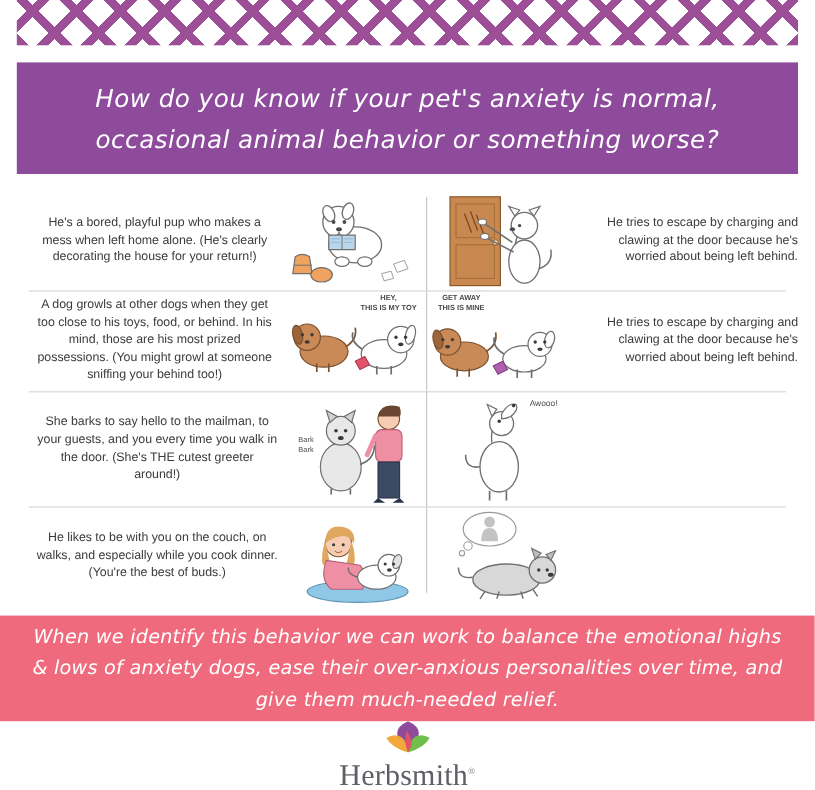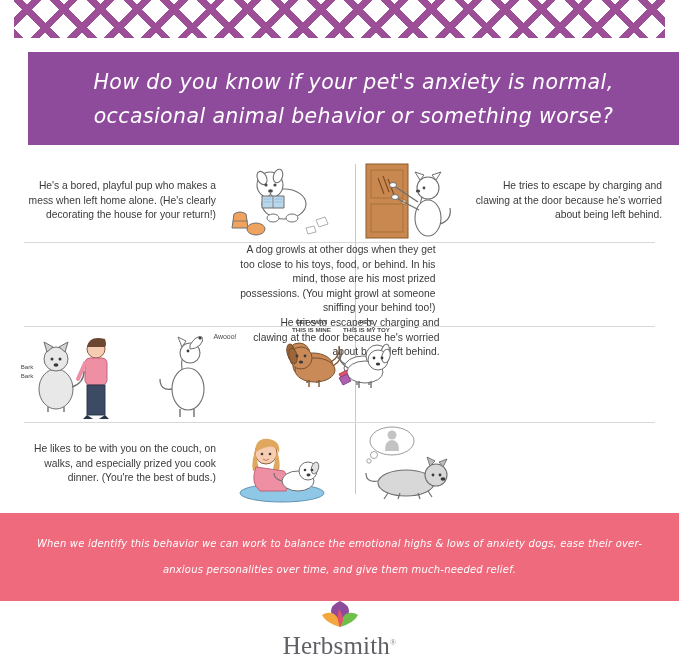--- a/index.html
+++ b/index.html
@@ -33,21 +33,21 @@
     left: 14px; top: 0;
     width: 651px; height: 38px;
     background:
       repeating-linear-gradient(45deg, #9c4f96 0 7px, rgba(255,255,255,0) 7px 26px),
       repeating-linear-gradient(-45deg, #9c4f96 0 7px, rgba(255,255,255,0) 7px 26px);
   }
 
   
   .headline {
     position: absolute;
-    left: 28px; top: 52px;
+    left: 14px; top: 52px;
     width: 651px; height: 93px;
     background: #8e4b9c;
     display: flex;
     align-items: center;
     justify-content: center;
     text-align: center;
     box-sizing: border-box;
     padding: 0 24px;
   }
   .headline-text {
@@ -87,23 +87,24 @@
     background: #d8d8d8;
   }
 
   .cell-text {
     font-size: 10.3px;
     line-height: 14.6px;
     color: #3a3a3a;
   }
   .left-text {
     width: 212px;
-    text-align: right;
+    text-align: center;
     padding-right: 10px;
     box-sizing: border-box;
+    margin-left: 16px;
   }
   .left-art {
     width: 118px;
     height: 100%;
     position: relative;
   }
   .right-art {
     width: 118px;
     height: 100%;
     position: relative;
@@ -140,21 +141,21 @@
     background: #ef6a7d;
     display: flex;
     align-items: center;
     justify-content: center;
     text-align: center;
     box-sizing: border-box;
     padding: 0 26px;
   }
   .banner-text {
     color: #ffffff;
-    font-size: 10px;
+    font-size: 16px;
     line-height: 26px;
     font-family: "DejaVu Sans", sans-serif;
     font-style: italic;
     letter-spacing: 0.2px;
   }
 
   
   .footer {
     position: absolute;
     left: 0; top: 601px;
@@ -256,21 +257,21 @@
             <ellipse cx="51" cy="37" rx="3.5" ry="2.5" fill="#ffffff" stroke="#6f6f6f" stroke-width="1"></ellipse>
 
             <path d="M96 64 q12 -4 10 -16" stroke="#6f6f6f" stroke-width="1.2" fill="none"></path>
           </svg>
         </div>
       </div>
       <div class="cell-text right-text">He tries to escape by charging and clawing at the door because he's worried about being left behind.</div>
     </div>
     <div class="row-sep" style="top:82px;"></div>
 
-    <div class="row" style="top:83px;height:83px;flex-direction:column;">
+    <div class="row" style="top:83px;height:83px;">
       <div class="cell-text left-text">A dog growls at other dogs when they get too close to his toys, food, or behind. In his mind, those are his most prized possessions. (You might growl at someone sniffing your behind too!)</div>
       <div class="left-art">
         <div class="art">
           <svg width="118" height="83" viewBox="0 0 118 83">
 
             <ellipse cx="32" cy="50" rx="20" ry="13" fill="#c98a58" stroke="#7a5230" stroke-width="1"></ellipse>
             <circle cx="18" cy="38" r="11" fill="#c98a58" stroke="#7a5230" stroke-width="1"></circle>
             <ellipse cx="10" cy="36" rx="4" ry="8" fill="#9c6639" stroke="#7a5230" stroke-width="1" transform="rotate(-12 10 36)"></ellipse>
             <circle cx="14" cy="36" r="1.4" fill="#3a3a3a"></circle>
             <circle cx="22" cy="36" r="1.4" fill="#3a3a3a"></circle>
@@ -319,20 +320,21 @@
           </svg>
         </div>
         <div class="callout" style="left:2px;top:2px;width:58px;">GET AWAY</div>
         <div class="callout" style="left:2px;top:10px;width:58px;">THIS IS MINE</div>
       </div>
       <div class="cell-text right-text">He tries to escape by charging and clawing at the door because he's worried about being left behind.</div>
     </div>
     <div class="row-sep" style="top:166px;"></div>
 
     <div class="row" style="top:167px;height:95px;">
+      <div class="cell-text left-text">She barks to say hello to the mailman, to your guests, and you every time you walk in the door. (She's THE cutest greeter around!)</div>
       <div class="left-art">
         <div class="art">
           <svg width="118" height="95" viewBox="0 0 118 95">
 
             <ellipse cx="42" cy="62" rx="17" ry="20" fill="#e8e8e8" stroke="#6f6f6f" stroke-width="1"></ellipse>
             <circle cx="42" cy="32" r="12" fill="#e8e8e8" stroke="#6f6f6f" stroke-width="1"></circle>
             <path d="M33 25 l-3 -10 l9 5 z" fill="#d2d2d2" stroke="#6f6f6f" stroke-width="1"></path>
             <path d="M51 25 l3 -10 l-9 5 z" fill="#d2d2d2" stroke="#6f6f6f" stroke-width="1"></path>
             <circle cx="38" cy="32" r="1.5" fill="#3a3a3a"></circle>
             <circle cx="46" cy="32" r="1.5" fill="#3a3a3a"></circle>
@@ -369,21 +371,21 @@
 
             <path d="M40 62 q-12 2 -12 -10" stroke="#6f6f6f" stroke-width="1.3" fill="none"></path>
           </svg>
         </div>
         <div class="callout plain" style="left:72px;top:6px;width:42px;font-size:7px;">Awooo!</div>
       </div>
     </div>
     <div class="row-sep" style="top:262px;"></div>
 
     <div class="row" style="top:263px;height:82px;">
-      <div class="cell-text left-text">He likes to be with you on the couch, on walks, and especially prized you cook dinner. (You're the best of buds.)</div>
+      <div class="cell-text left-text">He likes to be with you on the couch, on walks, and especially while you cook dinner. (You're the best of buds.)</div>
       <div class="left-art">
         <div class="art">
           <svg width="118" height="82" viewBox="0 0 118 82">
 
             <ellipse cx="56" cy="70" rx="42" ry="9" fill="#8fc7e6" stroke="#5f93b3" stroke-width="1"></ellipse>
 
             <circle cx="40" cy="30" r="11" fill="#f6cdb3" stroke="#7a5230" stroke-width="0.9"></circle>
             <path d="M29 30 q0 -16 14 -14 q12 2 10 14 q-4 -8 -12 -6 q-8 2 -12 6 z" fill="#e0a85f"></path>
             <path d="M29 28 q-4 12 -2 20 l6 -2 z" fill="#e0a85f"></path>
             <path d="M51 28 q4 12 2 20 l-6 -2 z" fill="#e0a85f"></path>

